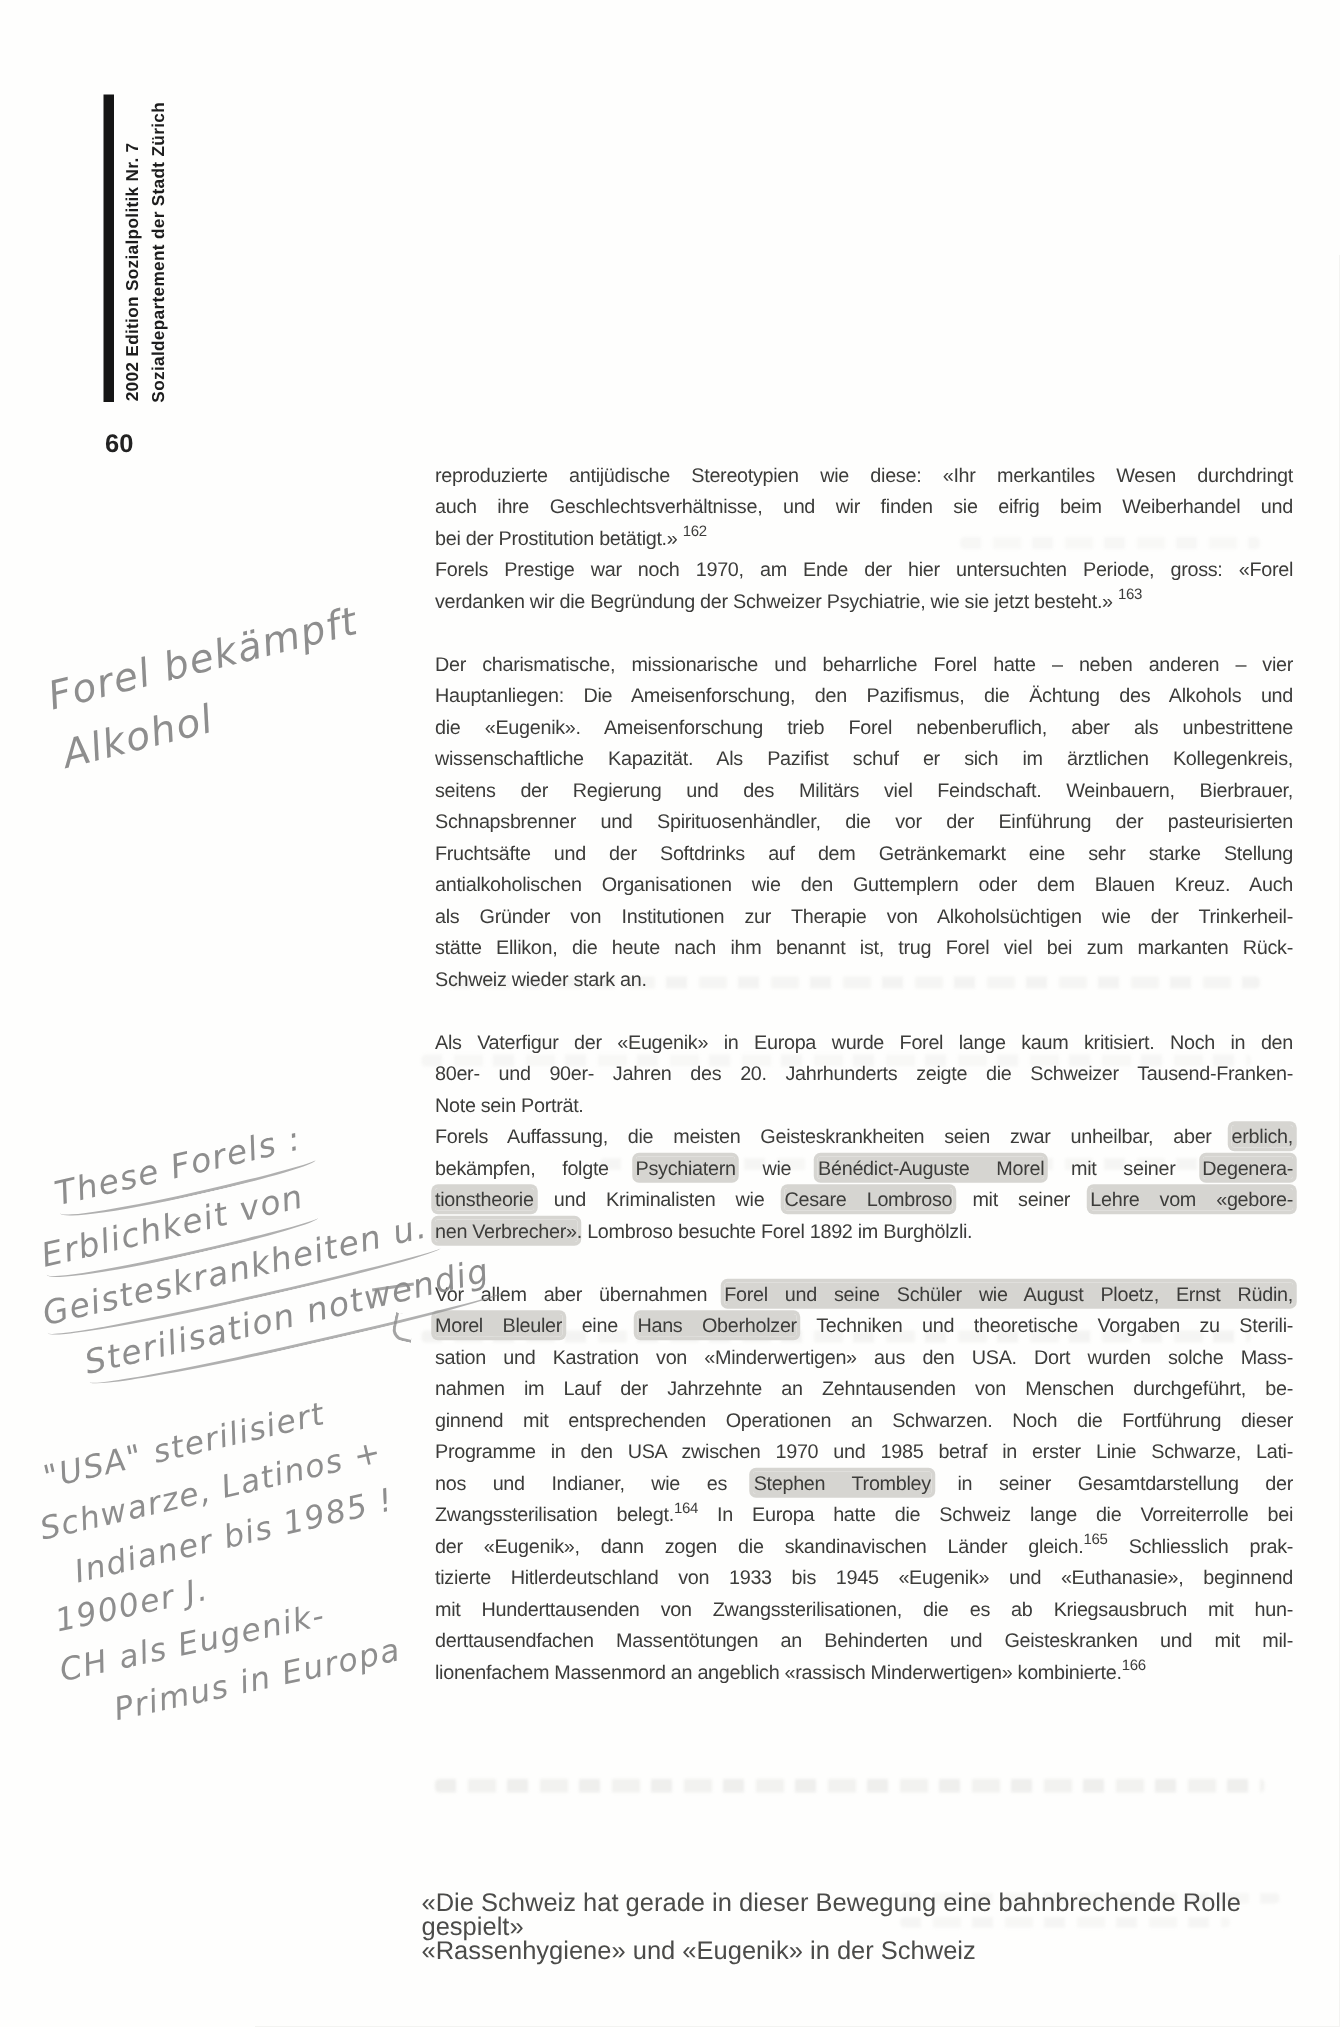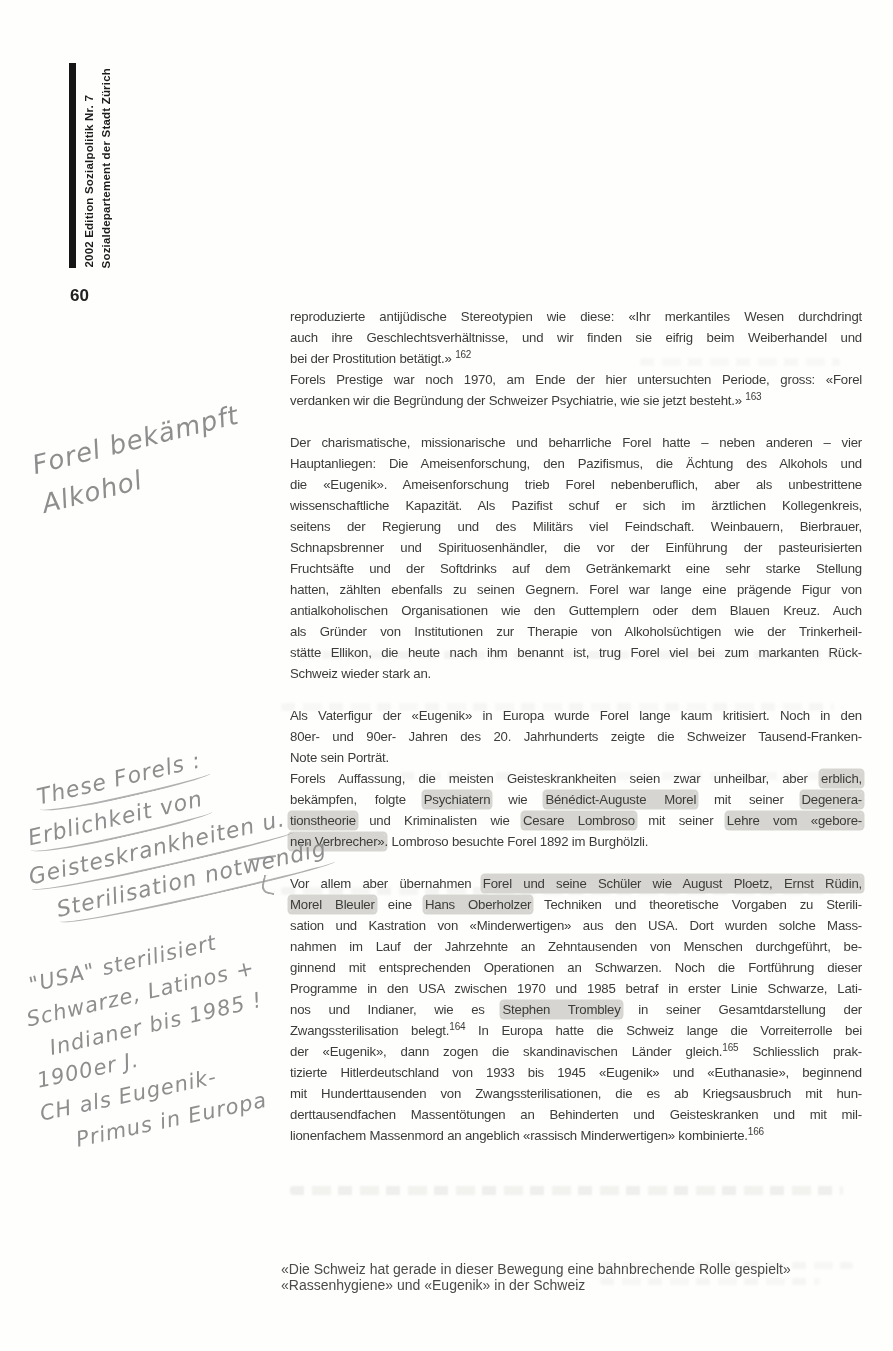--- a/index.html
+++ b/index.html
@@ -29,21 +29,21 @@
   .tline { text-align:justify; text-align-last:justify; height:21px; }
   .tline.nj { text-align-last:left; }
   sup { font-size:10px; line-height:0; }
   .hl {
     background:var(--highlight,#d6d5d1);
     box-shadow:0 0 0 2.5px var(--highlight,#d6d5d1);
     border-radius:2px;
   }
 
   
-  .footer { position:absolute; left:281px; top:1261px; font-size:14px; line-height:16px; color:#4b4b49; }
+  .footer { position:absolute; left:281px; top:1261px; font-size:17px; line-height:16px; color:#4b4b49; }
 
   
   .ann {
     position:absolute; color:var(--pencil,#8e8e8e);
     font-family:"DejaVu Sans", sans-serif; font-style:italic;
     transform-origin:left top; letter-spacing:1px;
   }
   .ann .ln { white-space:nowrap; width:max-content; }
   .ann.u .ln {
     border-bottom:2px solid rgba(142,142,142,.7);
@@ -108,21 +108,20 @@
         <div class="tline nj"><span>verdanken wir die Begründung der Schweizer Psychiatrie, wie sie jetzt besteht.» </span><sup>163</sup></div>
       </div>
       <div class="para">
         <div class="tline"><span>Der charismatische, missionarische und beharrliche Forel hatte – neben anderen – vier</span></div>
         <div class="tline"><span>Hauptanliegen: Die Ameisenforschung, den Pazifismus, die Ächtung des Alkohols und</span></div>
         <div class="tline"><span>die «Eugenik». Ameisenforschung trieb Forel nebenberuflich, aber als unbestrittene</span></div>
         <div class="tline"><span>wissenschaftliche Kapazität. Als Pazifist schuf er sich im ärztlichen Kollegenkreis,</span></div>
         <div class="tline"><span>seitens der Regierung und des Militärs viel Feindschaft. Weinbauern, Bierbrauer,</span></div>
         <div class="tline"><span>Schnapsbrenner und Spirituosenhändler, die vor der Einführung der pasteurisierten</span></div>
         <div class="tline"><span>Fruchtsäfte und der Softdrinks auf dem Getränkemarkt eine sehr starke Stellung</span></div>
-        <div class="tline"><span>hatten, zählten ebenfalls zu seinen Gegnern. Forel war lange eine prägende Figur von</span></div>
         <div class="tline"><span>antialkoholischen Organisationen wie den Guttemplern oder dem Blauen Kreuz. Auch</span></div>
         <div class="tline"><span>als Gründer von Institutionen zur Therapie von Alkoholsüchtigen wie der Trinkerheil-</span></div>
         <div class="tline"><span>stätte Ellikon, die heute nach ihm benannt ist, trug Forel viel bei zum markanten Rück-</span></div>
         <div class="tline nj"><span>Schweiz wieder stark an.</span></div>
       </div>
       <div class="para">
         <div class="tline"><span>Als Vaterfigur der «Eugenik» in Europa wurde Forel lange kaum kritisiert. Noch in den</span></div>
         <div class="tline"><span>80er- und 90er- Jahren des 20. Jahrhunderts zeigte die Schweizer Tausend-Franken-</span></div>
         <div class="tline nj"><span>Note sein Porträt.</span></div>
         <div class="tline"><span>Forels Auffassung, die meisten Geisteskrankheiten seien zwar unheilbar, aber </span><span class="hl">erblich,</span></div>

